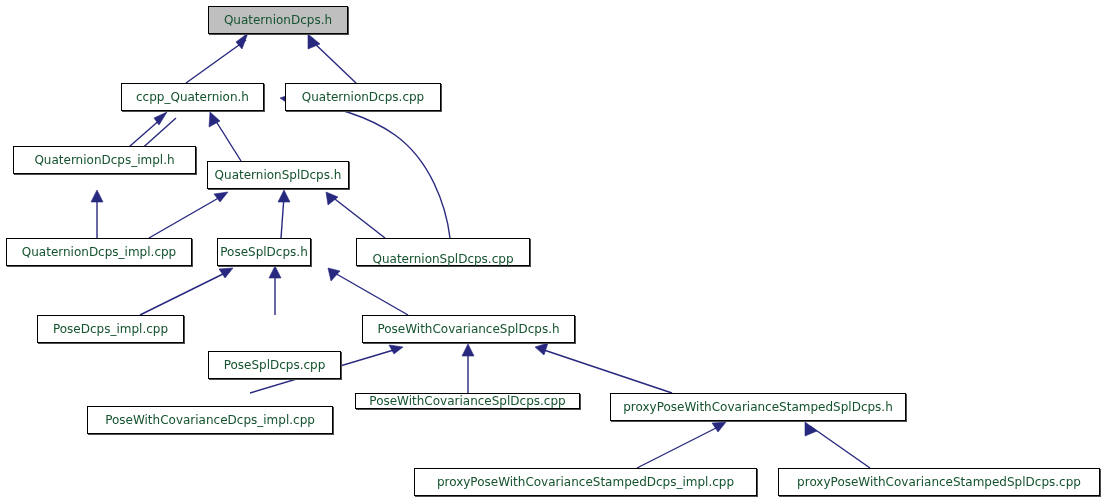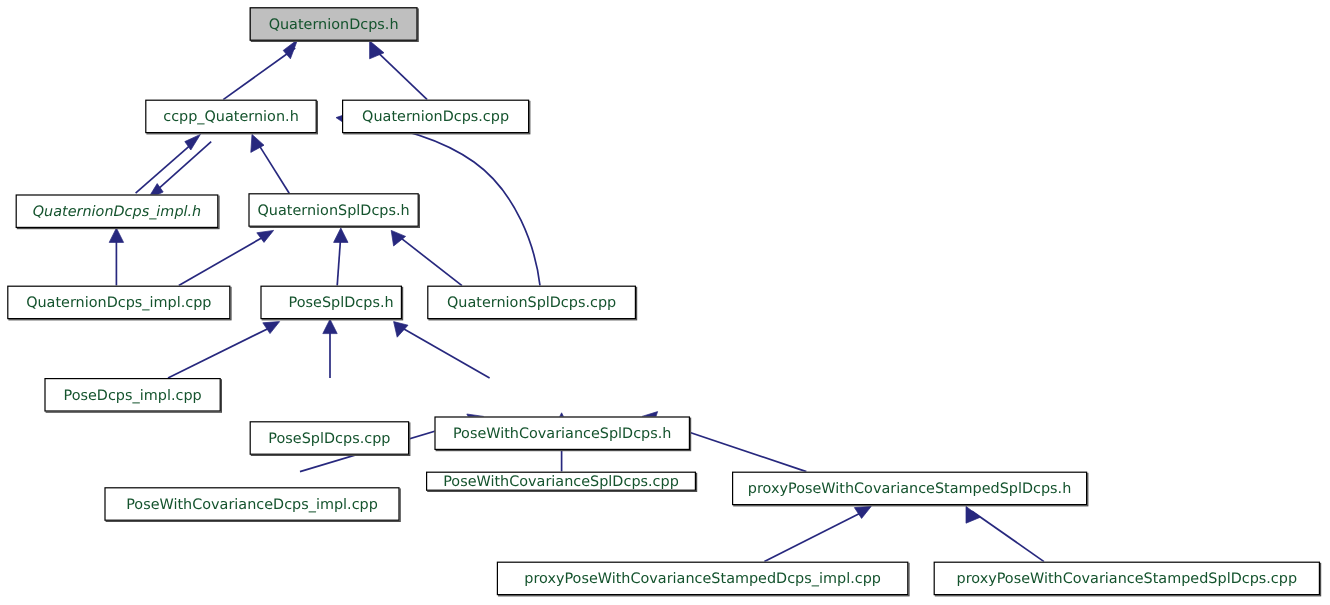--- a/index.html
+++ b/index.html
@@ -137,42 +137,42 @@
   <div id="nodes-layer">
       <div class="node-box highlight" style="left: 208px; top: 6px; width: 140px; height: 28px;">
         <span class="node-label">QuaternionDcps.h</span>
       </div>
       <div class="node-box" style="left: 121px; top: 83px; width: 143px; height: 28px; justify-content: center;">
         <span class="node-label">ccpp_Quaternion.h</span>
       </div>
       <div class="node-box" style="left: 285px; top: 83px; width: 156px; height: 28px;">
         <span class="node-label">QuaternionDcps.cpp</span>
       </div>
-      <div class="node-box" style="left: 13px; top: 162px; width: 169px; height: 28px; font-style: italic;">
+      <div class="node-box" style="left: 13px; top: 146px; width: 183px; height: 28px;">
         <span class="node-label">QuaternionDcps_impl.h</span>
       </div>
       <div class="node-box" style="left: 207px; top: 161px; width: 142px; height: 28px;">
         <span class="node-label">QuaternionSplDcps.h</span>
       </div>
       <div class="node-box" style="left: 6px; top: 238px; width: 186px; height: 28px;">
         <span class="node-label">QuaternionDcps_impl.cpp</span>
       </div>
-      <div class="node-box" style="left: 217px; top: 238px; width: 118px; height: 28px; justify-content: flex-end;">
+      <div class="node-box" style="left: 217px; top: 238px; width: 94px; height: 28px;">
         <span class="node-label">PoseSplDcps.h</span>
       </div>
-      <div class="node-box" style="left: 356px; top: 238px; width: 174px; height: 28px;">
+      <div class="node-box" style="left: 356px; top: 238px; width: 174px; height: 28px; align-items: flex-end;">
         <span class="node-label">QuaternionSplDcps.cpp</span>
       </div>
       <div class="node-box" style="left: 37px; top: 315px; width: 147px; height: 28px; justify-content: center;">
         <span class="node-label">PoseDcps_impl.cpp</span>
       </div>
       <div class="node-box" style="left: 208px; top: 315px; width: 133px; height: 28px; margin-top: 36px;">
         <span class="node-label">PoseSplDcps.cpp</span>
       </div>
-      <div class="node-box" style="left: 362px; top: 315px; width: 213px; height: 28px; margin-top: 32px;">
+      <div class="node-box" style="left: 362px; top: 315px; width: 213px; height: 28px;">
         <span class="node-label">PoseWithCovarianceSplDcps.h</span>
       </div>
       <div class="node-box" style="left: 87px; top: 406px; width: 246px; height: 28px;">
         <span class="node-label">PoseWithCovarianceDcps_impl.cpp</span>
       </div>
       <div class="node-box" style="left: 355px; top: 393px; width: 225px; height: 16px;">
         <span class="node-label">PoseWithCovarianceSplDcps.cpp</span>
       </div>
       <div class="node-box" style="left: 610px; top: 393px; width: 296px; height: 28px;">
         <span class="node-label">proxyPoseWithCovarianceStampedSplDcps.h</span>

